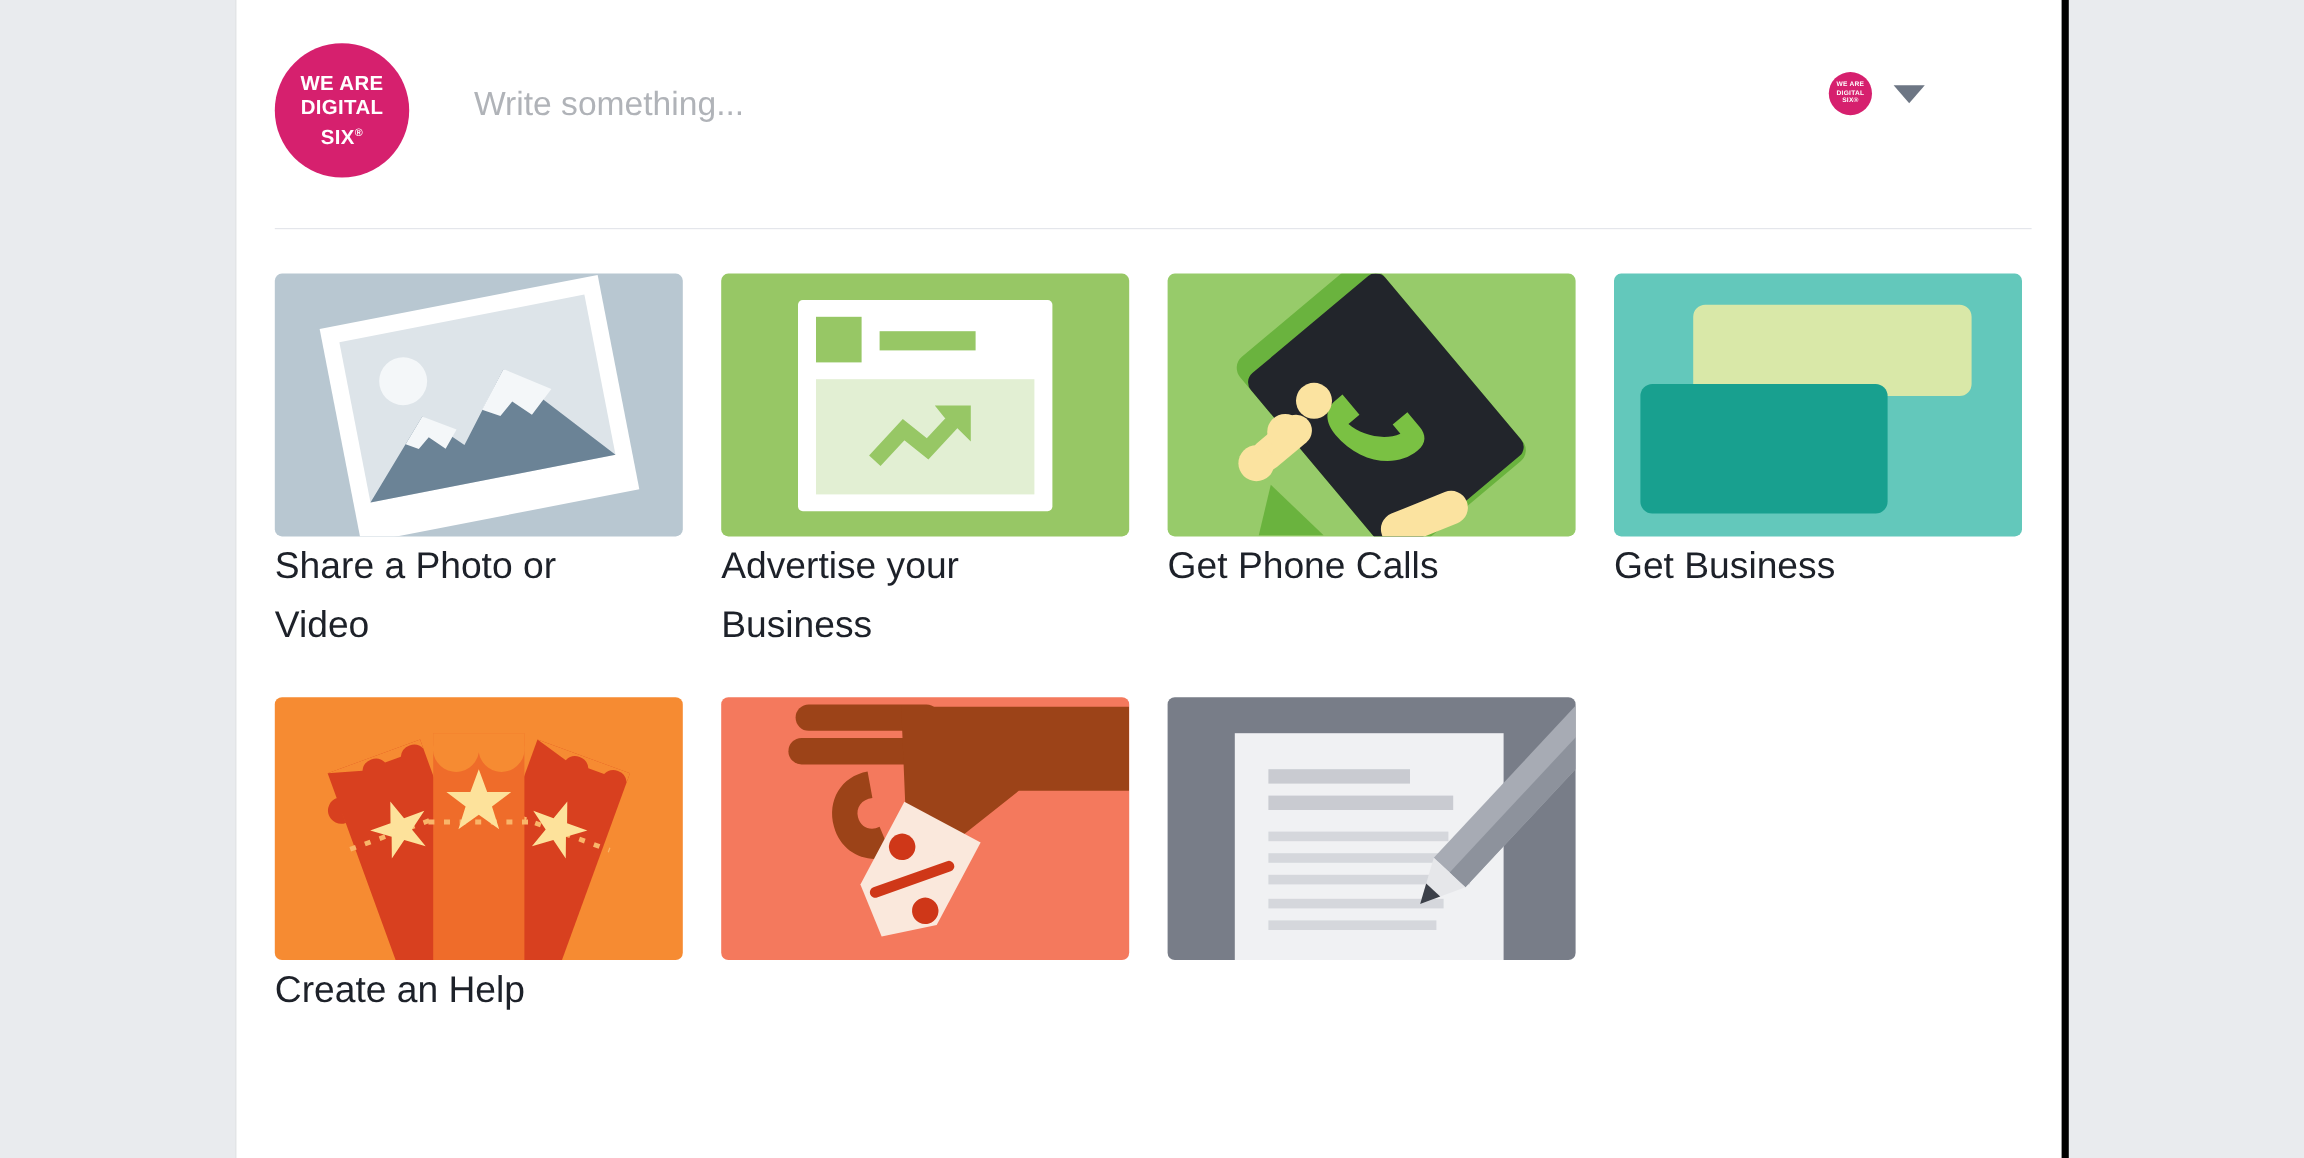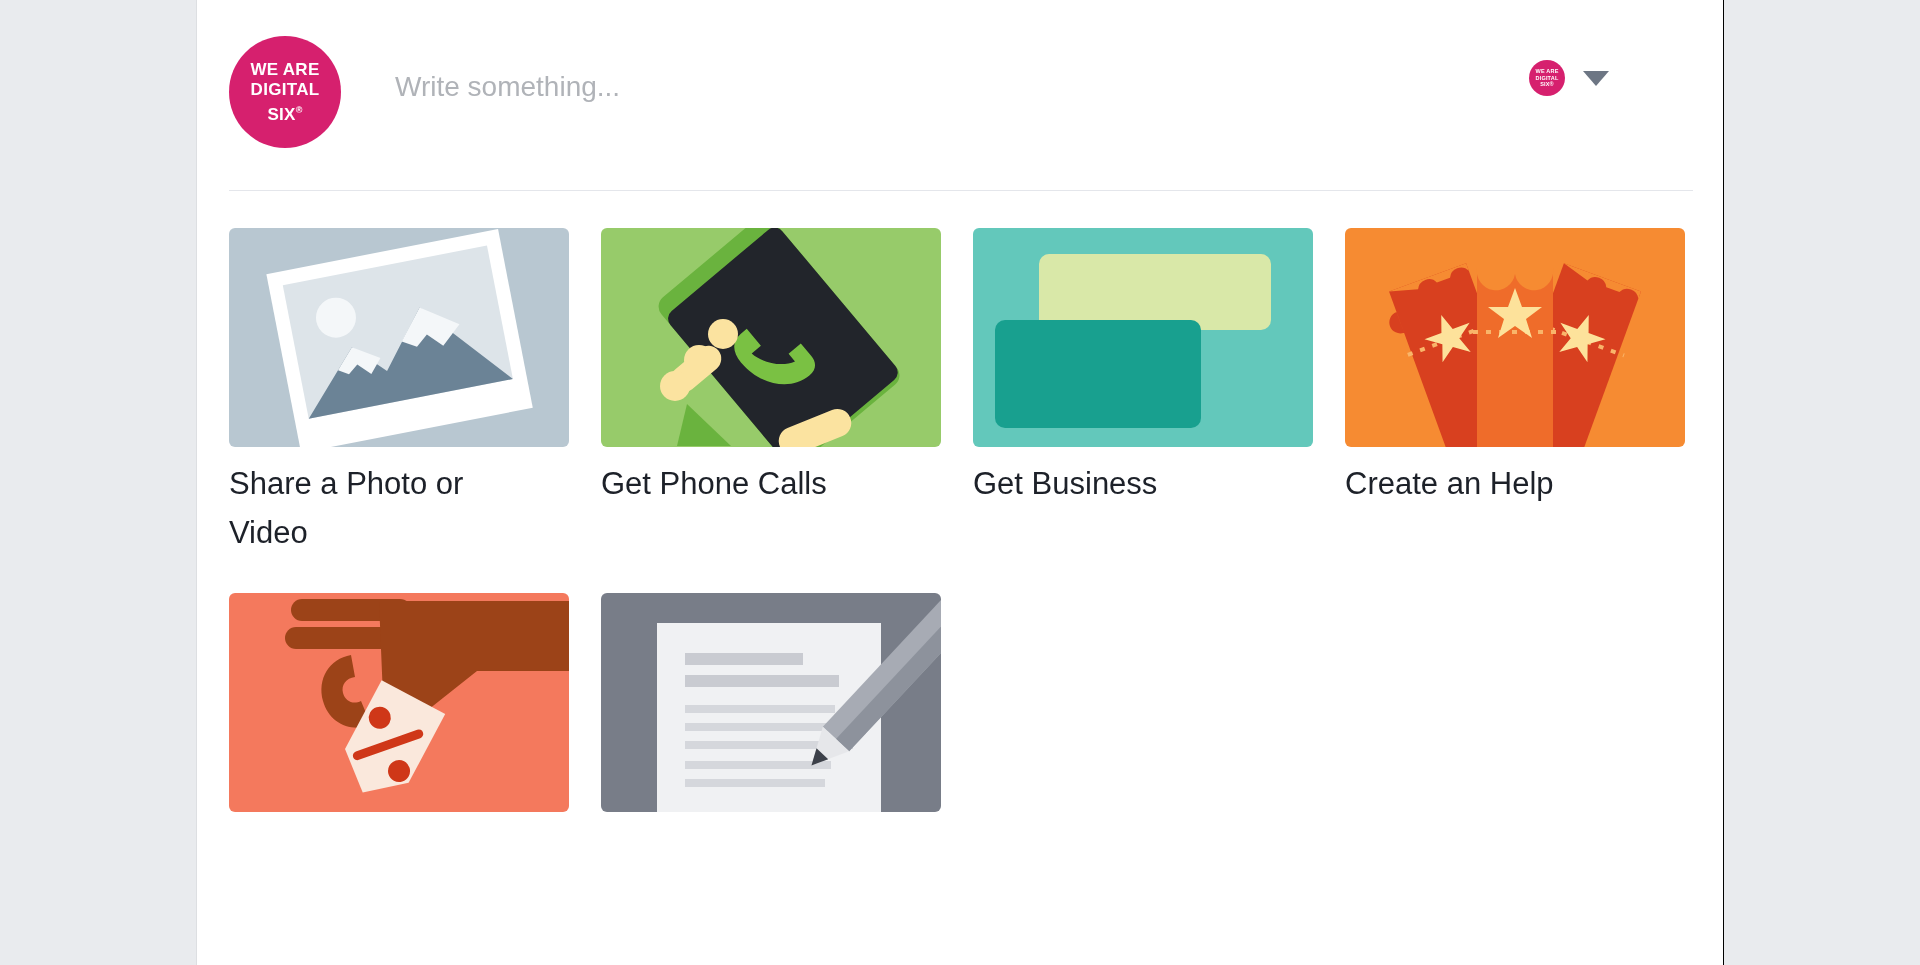--- a/index.html
+++ b/index.html
@@ -27,21 +27,21 @@
     width: 196px; height: 965px;
     background: #e9ebee;
   }
   .card {
     position: absolute;
     left: 196px; top: 0;
     width: 1528px;
     height: 965px;
     background: #ffffff;
     border-left: 1px solid #dddfe2;
-    border-right: 1px solid #000000;
+    border-right: 6px solid #000000;
   }
   
   .composer {
     position: relative;
     height: 190px;
   }
   .logo-circle {
     position: absolute;
     left: 32px; top: 36px;
     width: 112px; height: 112px;
@@ -117,21 +117,21 @@
     row-gap: 36px;
   }
   .tile { width: 340px; cursor: pointer; }
   .thumb {
     width: 340px; height: 219px;
     border-radius: 6px;
     position: relative;
     overflow: hidden;
   }
   .tile-label {
-    margin-top: 12px;
+    margin-top: 0;
     font-size: 31px;
     line-height: 49px;
     color: #1d2129;
     max-width: 300px;
   }
   .svgfill { display: block; width: 100%; height: 100%; }
 </style>
 </head>
 <body>
 
@@ -176,20 +176,33 @@
               <circle cx="112" cy="78" r="20" fill="#f4f7f9"></circle>
               <path d="M66 172 L122 110 L152 140 L196 84 L274 172 Z" fill="#6b8396"></path>
               <path d="M196 84 L172 114 L186 122 L198 112 L212 126 L232 108 Z" fill="#f4f7f9"></path>
               <path d="M122 110 L104 130 L114 136 L124 128 L136 140 L148 126 Z" fill="#f4f7f9"></path>
             </g>
           </svg>
         </div>
         <div class="tile-label">Share a Photo or Video</div>
       </div>
 
+      <div class="tile">
+        <div class="thumb" style="background:#97c765">
+          <svg class="svgfill" viewBox="0 0 340 219">
+            <rect x="64" y="22" width="212" height="176" rx="4" fill="#ffffff"></rect>
+            <rect x="79" y="36" width="38" height="38" fill="#97c765"></rect>
+            <rect x="132" y="48" width="80" height="16" fill="#97c765"></rect>
+            <rect x="79" y="88" width="182" height="96" fill="#e2efd3"></rect>
+            <path d="M128 156 L152 130 L172 146 L198 118" fill="none" stroke="#97c765" stroke-width="13"></path>
+            <path d="M178 110 L208 110 L208 140 L196 128 L186 120 Z" fill="#97c765"></path>
+          </svg>
+        </div>
+        <div class="tile-label">Advertise your Business</div>
+      </div>
 
       <div class="tile">
         <div class="thumb" style="background:#97cb6a">
           <svg class="svgfill" viewBox="0 0 340 219">
             <g transform="rotate(-40 176 112)">
               <rect x="104" y="6" width="146" height="216" rx="12" fill="#6ab33e"></rect>
               <rect x="104" y="22" width="146" height="196" rx="10" fill="#22252b"></rect>
               <path d="M152 84 c-12 0 -18 9 -18 22 c0 30 20 54 44 54 c10 0 14 -6 14 -14 l0 -16 l-16 0 l0 10 c-14 -4 -26 -20 -28 -34 l12 0 l0 -22 Z" fill="#7ac143"></path>
             </g>
             <g fill="#fbe3a0">

